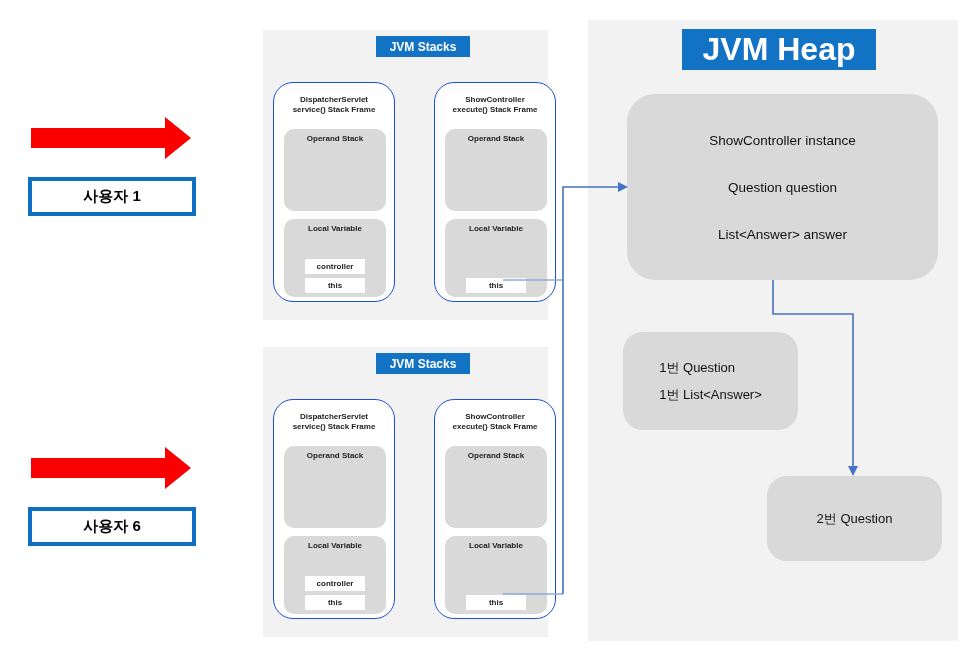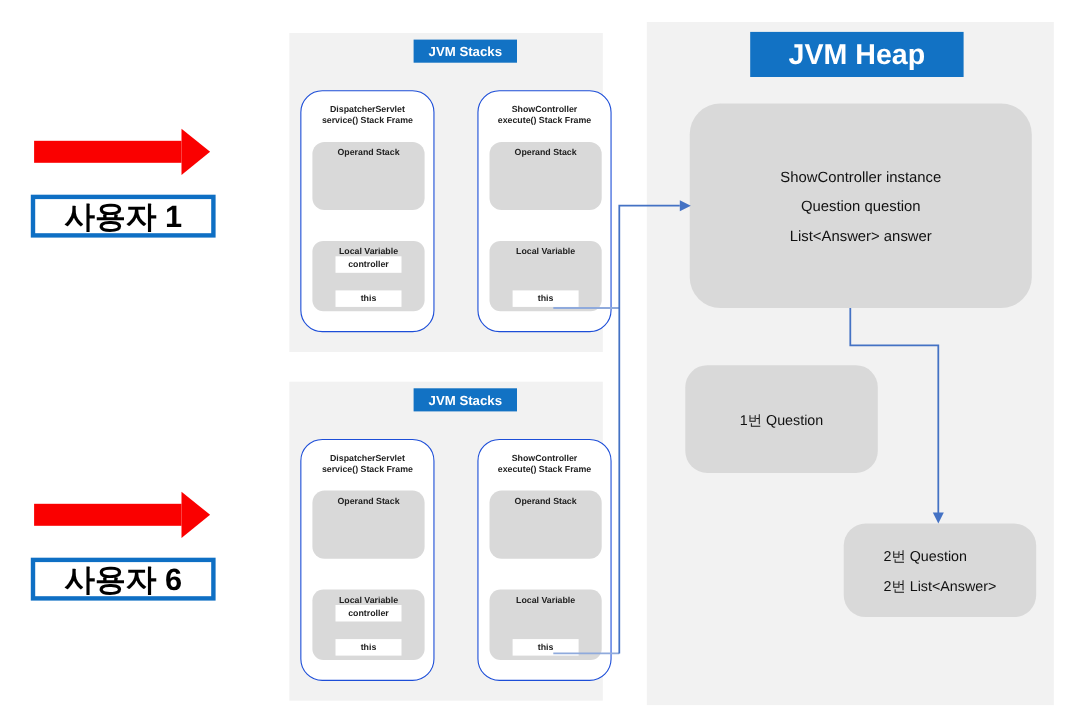--- a/index.html
+++ b/index.html
@@ -23,21 +23,21 @@
   .user-label {
     position: absolute;
     left: 28px;
     width: 168px;
     height: 39px;
     background: #ffffff;
     border: 4px solid #0e6fc4;
     display: flex;
     align-items: center;
     justify-content: center;
-    font-size: 28px;
+    font-size: 15px;
     font-weight: bold;
     color: #000000;
     z-index: 3;
   }
   
   .stacks-panel {
     position: absolute;
     left: 263px;
     width: 285px;
     height: 290px;
@@ -81,37 +81,37 @@
     line-height: 10px;
     color: #222222;
   }
   .operand-box, .local-box {
     position: absolute;
     left: 10px;
     width: 102px;
     background: #d9d9d9;
     border-radius: 10px;
   }
-  .operand-box { top: 46px; height: 62px; border-radius: 11px; }
-  .local-box   { top: 136px; height: 64px; }
+  .operand-box { top: 46px; height: 82px; }
+  .local-box   { top: 136px; height: 78px; }
   .box-label {
     padding-top: 5px;
     text-align: center;
     font-size: 8px;
     font-weight: bold;
     color: #222222;
   }
   .slots {
     position: absolute;
     bottom: 4px;
     left: 21px;
     width: 60px;
     display: flex;
     flex-direction: column;
-    gap: 16px;
+    gap: 4px;
   }
   .slot {
     height: 15px;
     background: #ffffff;
     font-size: 8px;
     font-weight: bold;
     color: #222222;
     display: flex;
     align-items: center;
     justify-content: center;
@@ -127,39 +127,39 @@
     z-index: 1;
   }
   .heap-header {
     position: absolute;
     left: 94px;
     top: 9px;
     width: 194px;
     height: 41px;
     background: #1272c4;
     color: #ffffff;
-    font-size: 26px;
+    font-size: 32px;
     font-weight: bold;
     display: flex;
     align-items: center;
     justify-content: center;
   }
   .heap-instance-box {
     position: absolute;
     left: 39px;
     top: 74px;
     width: 311px;
     height: 186px;
     background: #d9d9d9;
     border-radius: 28px;
     display: flex;
     flex-direction: column;
     align-items: center;
     justify-content: center;
-    gap: 12px;
+    gap: 32px;
     font-size: 13.5px;
     color: #111111;
   }
   .heap-obj-box {
     position: absolute;
     width: 175px;
     background: #d9d9d9;
     border-radius: 20px;
     display: flex;
     align-items: center;
@@ -290,24 +290,24 @@
 
     <div class="heap-instance-box">
       <div>ShowController instance</div>
       <div>Question question</div>
       <div>List&lt;Answer&gt; answer</div>
     </div>
 
     <div class="heap-obj-box q1-box">
       <div class="obj-lines">
         <div>1번 Question</div>
+        <div>1번 List&lt;Answer&gt;</div>
       </div>
     </div>
 
     <div class="heap-obj-box q2-box">
       <div class="obj-lines">
         <div>2번 Question</div>
-        <div>2번 List&lt;Answer&gt;</div>
       </div>
     </div>
   </div>
 
 </div>
 
 </body></html>

